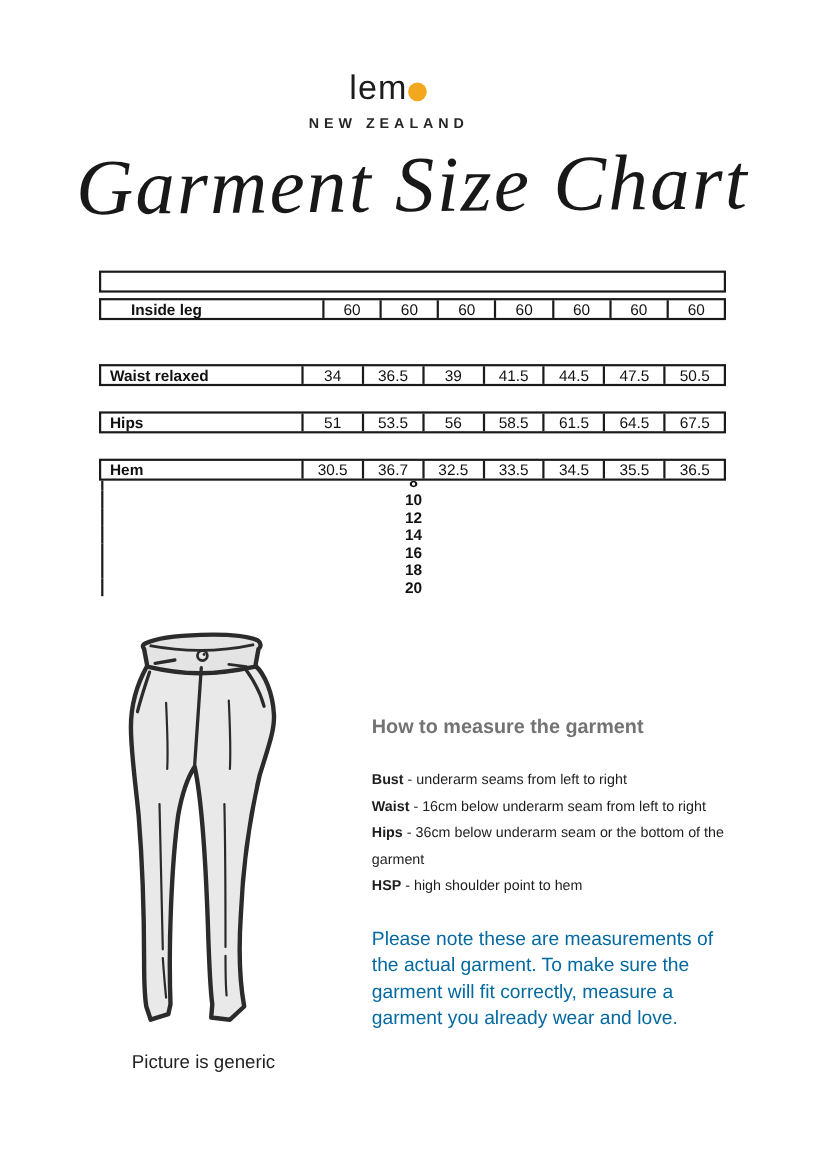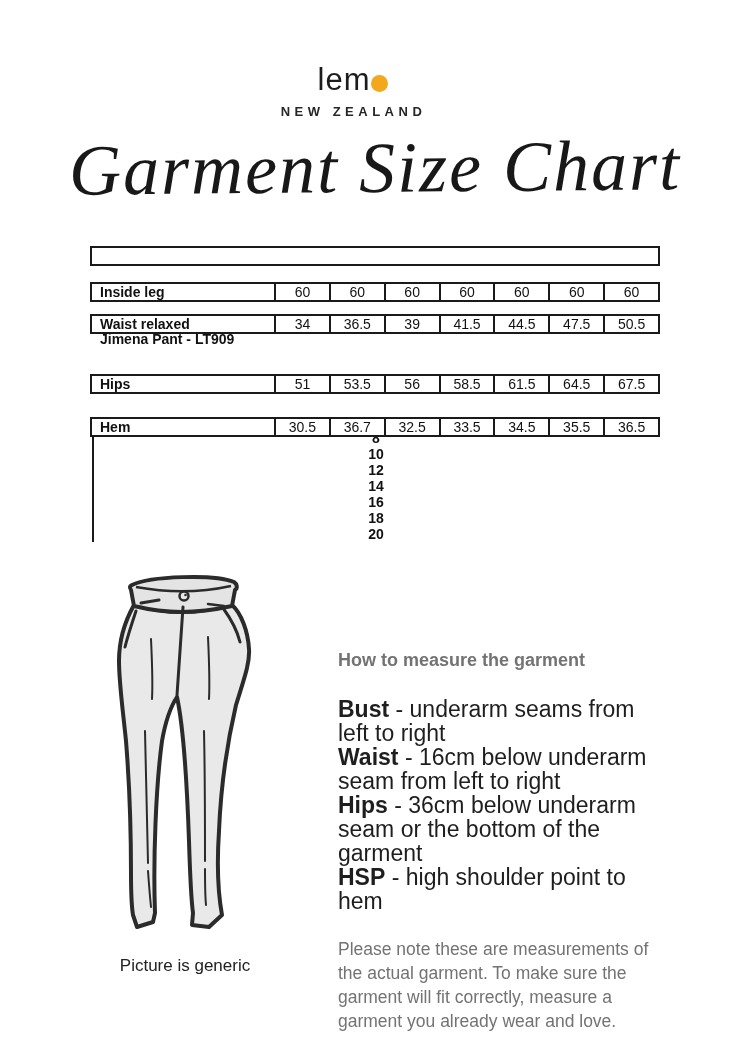--- a/index.html
+++ b/index.html
@@ -33,21 +33,21 @@
     font-size:72px; line-height:100px; color:#181818; letter-spacing:2px;
     transform:rotate(-0.5deg);
   }
 
   
   .size-chart { position:absolute; left:90px; top:246px; width:570px; height:191px; }
   .chart-row {
     position:absolute; left:0; width:570px; height:20px;
     display:flex; border:2px solid #1a1a1a; background:#fff;
   }
-  .row-0 { top:0;flex-direction:column; }   .row-1 { top:36px; } .row-2 { top:68px; }
+  .row-0 { top:0;flex-direction:column; }   .row-1 { top:25px;padding-left:19px; } .row-2 { top:85px; }
   .row-3 { top:128px; } .row-4 { top:171px; }
   .cell {
     flex:1; border-left:2px solid #1a1a1a;
     display:flex; align-items:center; justify-content:center;
     font-size:14px; line-height:16px; color:#111;
   }
   .label-cell {
     flex:0 0 182px; border-left:none; justify-content:flex-start;
     padding-left:8px; font-weight:700;
   }
@@ -56,23 +56,23 @@
   
   .pants-wrap { position:absolute; left:95px; top:563px; width:240px; height:392px; }
   .pants-caption {
     position:absolute; left:95px; top:956px; width:180px;
     text-align:center; font-size:17px; color:#222;
   }
 
   
   .measure-guide { position:absolute; left:338px; top:650px; width:332px; }
   .measure-heading { font-size:18px; font-weight:700; color:#737373; }
-  .measure-list { margin-top:26px; font-size:23px; line-height:24px; color:#1e1e1e; }
+  .measure-list { margin-top:26px; font-size:13px; line-height:24px; color:#1e1e1e; }
   .measure-item strong { font-weight:700; }
-  .measure-note { margin-top:24px; font-size:17.5px; line-height:24px; color:#737373; }
+  .measure-note { margin-top:24px; font-size:17.5px; line-height:24px; color:#0369a1; }
 </style>
 </head>
 <body>
 
 <div class="brand">
   <div class="brand-name">
       <span>lem</span>
       <span class="lemon-dot" style="background: rgb(242, 167, 29);"></span>
     </div>
   <div class="brand-country">NEW ZEALAND</div>

